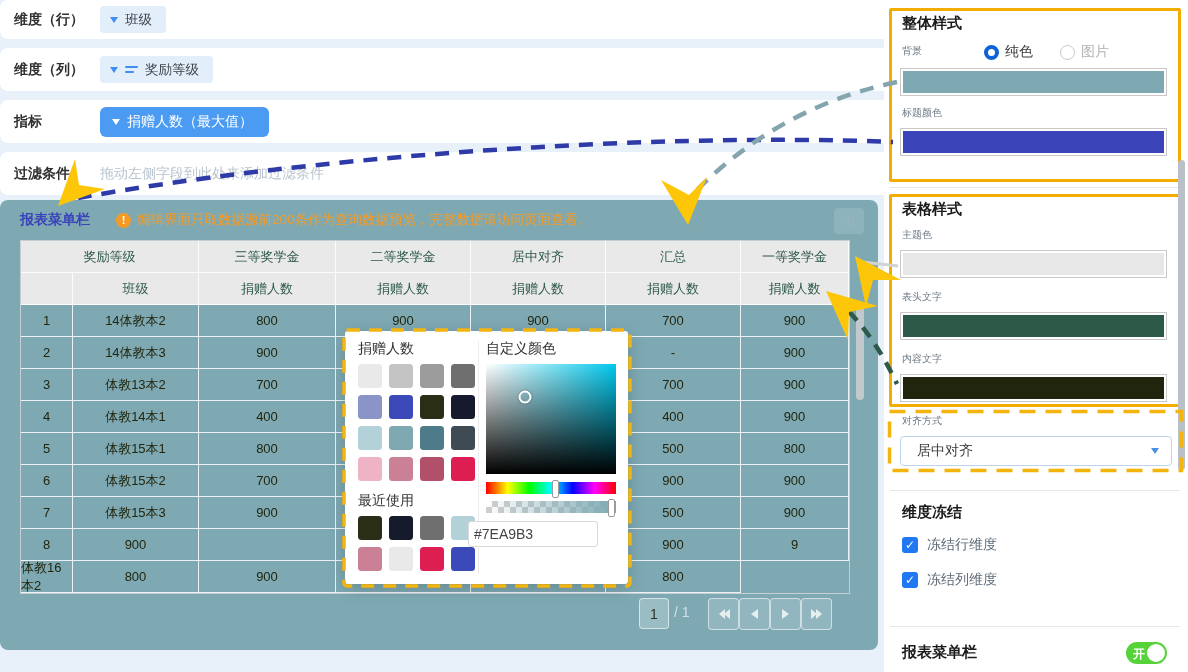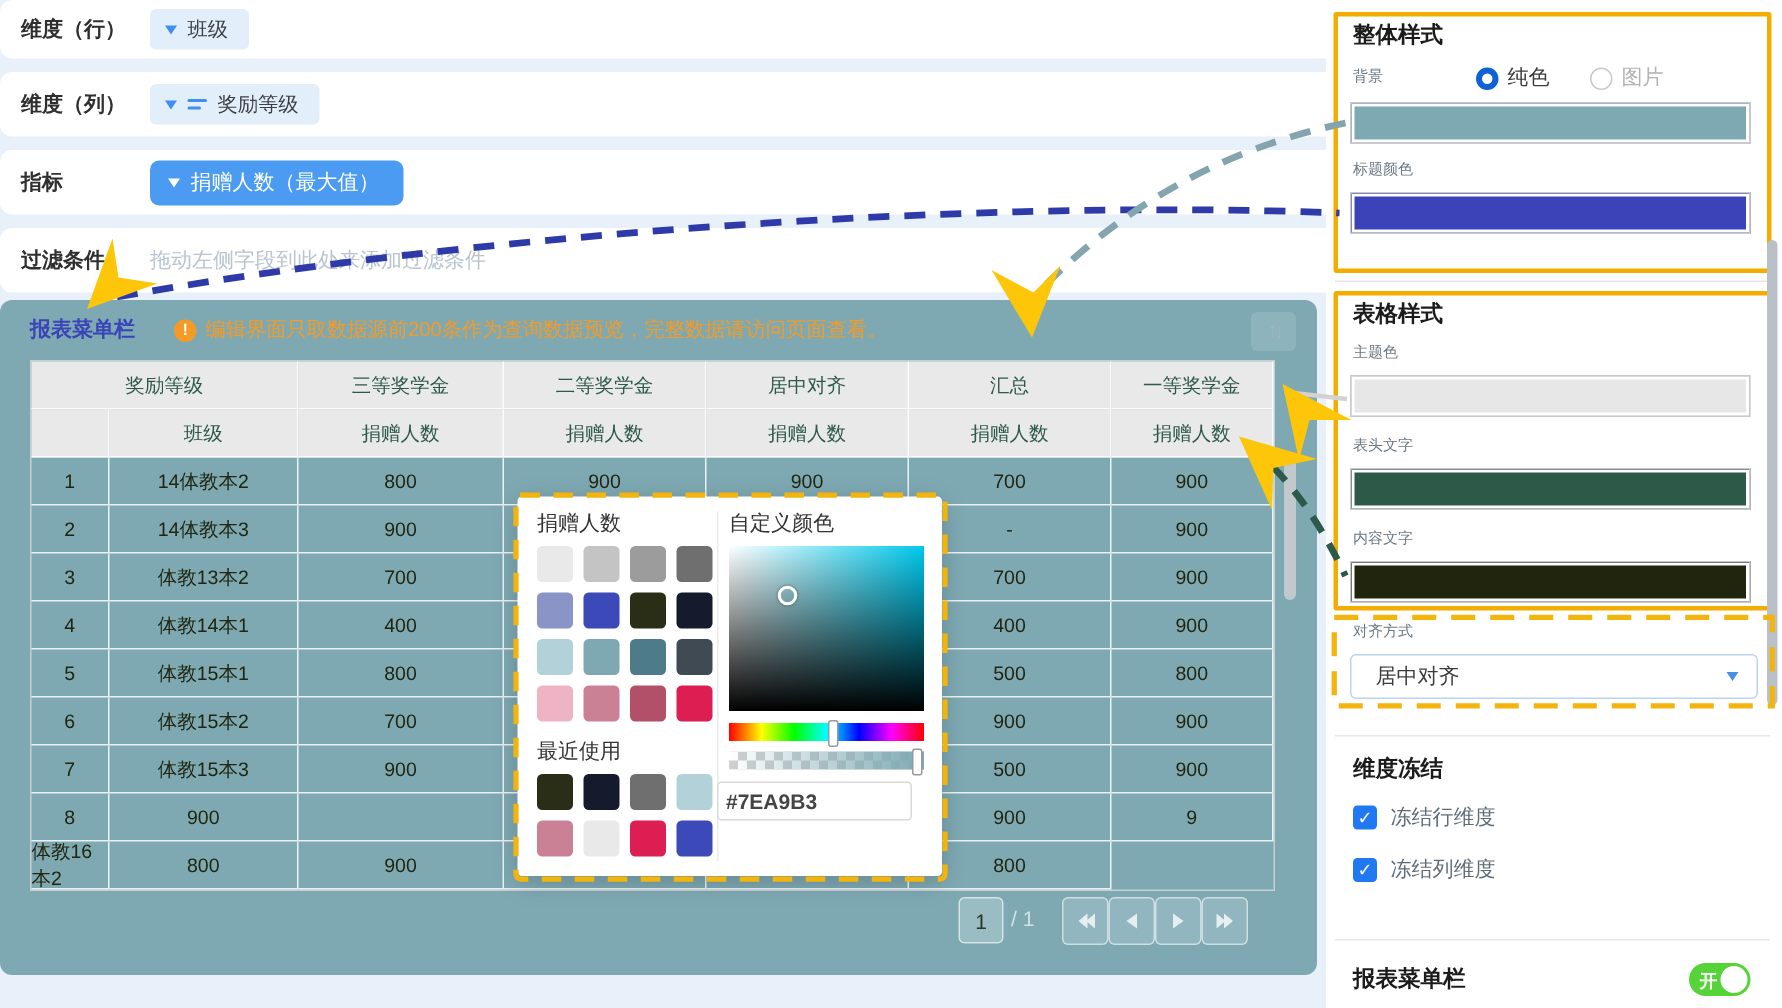--- a/index.html
+++ b/index.html
@@ -56,22 +56,22 @@
         background:linear-gradient(to bottom,rgba(0,0,0,0),#000),linear-gradient(to right,#fff,#00c8ec);}
   #grad-cursor{position:absolute;left:30%;top:30%;width:9px;height:9px;border:2px solid #fff;border-radius:50%;
                box-shadow:0 0 2px rgba(0,0,0,.5);transform:translate(-50%,-50%);}
   #hue{position:absolute;left:141px;top:151px;width:130px;height:12px;
        background:linear-gradient(to right,#f00,#ff0,#0f0,#0ff,#00f,#f0f,#f00);}
   #alpha{position:absolute;left:141px;top:170px;width:130px;height:12px;
        background-image:linear-gradient(to right,rgba(126,169,179,0),rgb(126,169,179)),
                         conic-gradient(#cfcfcf 25%,#fff 0 50%,#cfcfcf 0 75%,#fff 0);
        background-size:auto,12px 12px;}
   .handle{position:absolute;top:-2px;width:5px;height:16px;background:#fff;border:1px solid #999;border-radius:2px;}
-  #hex{position:absolute;left:133px;top:190px;width:118px;height:24px;border:1px solid #d9d9d9;border-radius:3px;
-       font-size:14px;color:#444;padding:0 5px;font-family:"Liberation Sans",sans-serif;font-weight:bold;}
+  #hex{position:absolute;left:123px;top:190px;width:118px;height:24px;border:1px solid #d9d9d9;border-radius:3px;
+       font-size:14px;color:#444;padding:0 5px;font-family:"Liberation Sans",sans-serif;}
   
   #panel{position:absolute;left:884px;top:0;width:304px;height:672px;background:#fff;}
   .hl-box{position:absolute;border:3px solid #f2ad00;border-radius:2px;box-sizing:border-box;background:#fff;}
   .sec-h{position:absolute;font-size:15px;font-weight:700;color:#1b1b1b;}
   .f-lbl{position:absolute;font-size:10px;color:#6b7884;}
   .swatch{position:absolute;width:267px;height:28px;border:1px solid #c9c9c9;box-shadow:inset 0 0 0 2px #fff;box-sizing:border-box;}
   .radio{position:absolute;display:inline-flex;align-items:center;gap:6px;font-size:14px;}
   .rdot{width:15px;height:15px;border-radius:50%;box-sizing:border-box;background:#fff;}
   .rdot.on{border:4.5px solid #0f62d6;}
   .rdot.off{border:1.5px solid #c9c9c9;}

